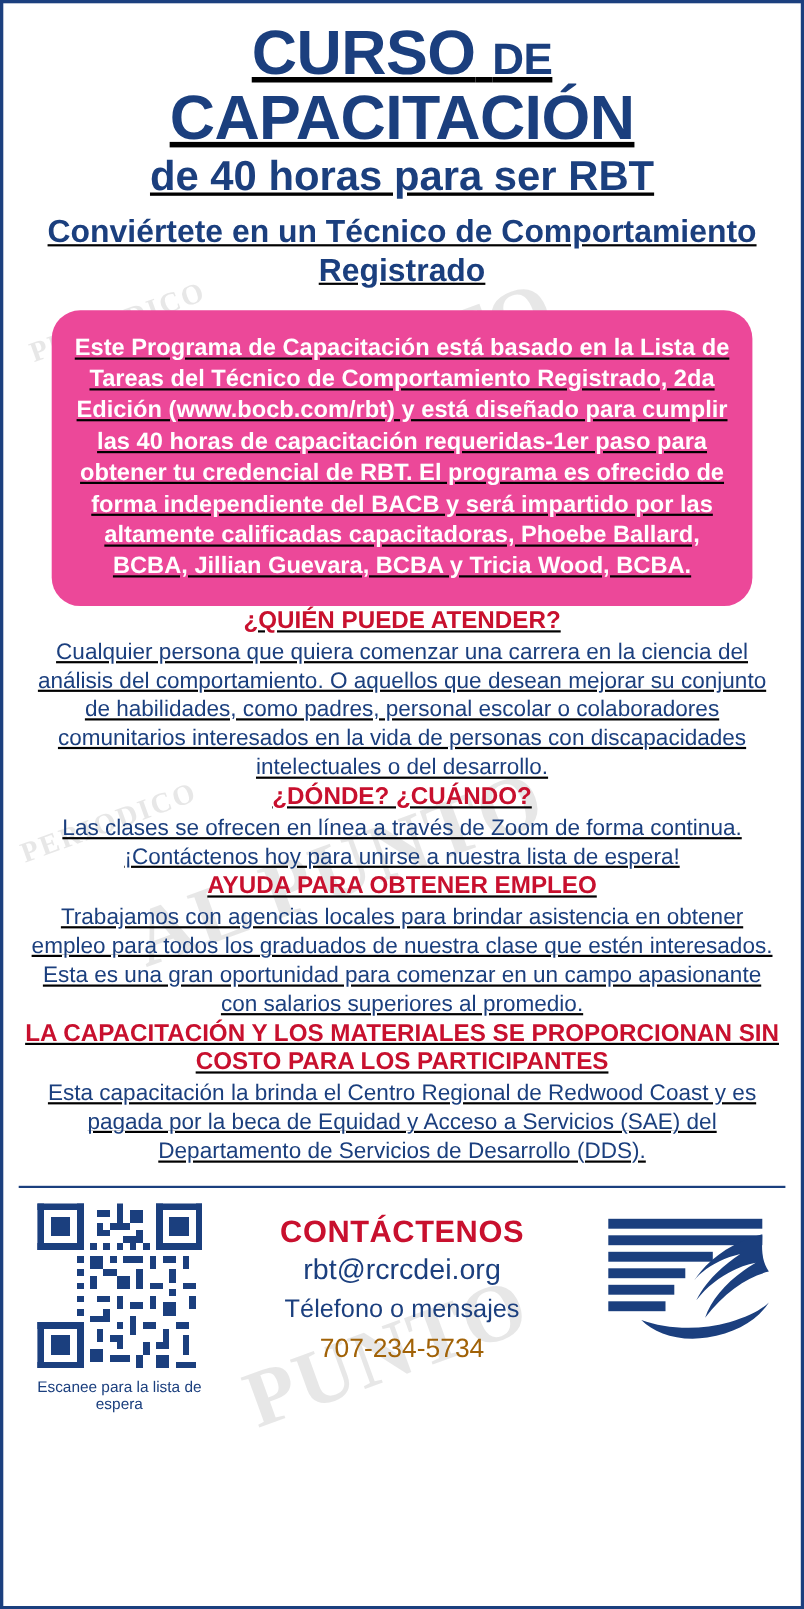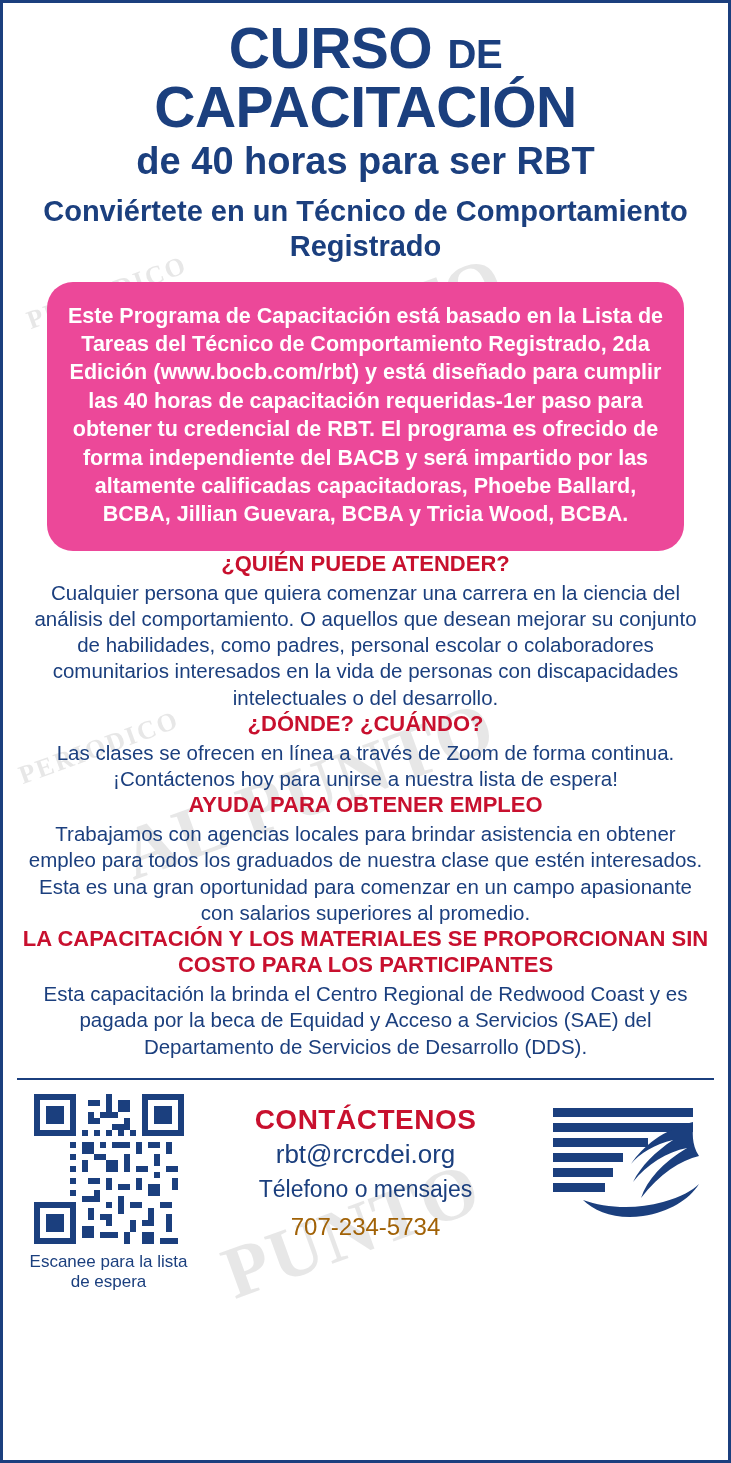--- a/index.html
+++ b/index.html
@@ -55,20 +55,21 @@
   .wm5 {
     top: 1185px; left: 215px;
     font-size: 74px;
     transform: rotate(-20deg);
   }
 
   .content {
     position: relative;
     z-index: 2;
     padding: 0 14px;
+    text-decoration: underline;
   }
 
   
   .title-block {
     text-align: center;
     color: #1b3f7e;
     padding-top: 16px;
   }
   .title-line1 {
     font-size: 57px;
@@ -151,21 +152,21 @@
     flex: 0 0 175px;
   }
   .qr {
     width: 150px;
     height: 150px;
     margin: 0 auto;
     display: block;
   }
   .qr-caption {
     color: #1b3f7e;
-    font-size: 17px;
+    font-size: 14px;
     line-height: 1.18;
     margin-top: 8px;
   }
   .contact-col {
     flex: 1 1 auto;
     text-align: center;
     padding-top: 10px;
   }
   .contact-title {
     color: #c8102e;

